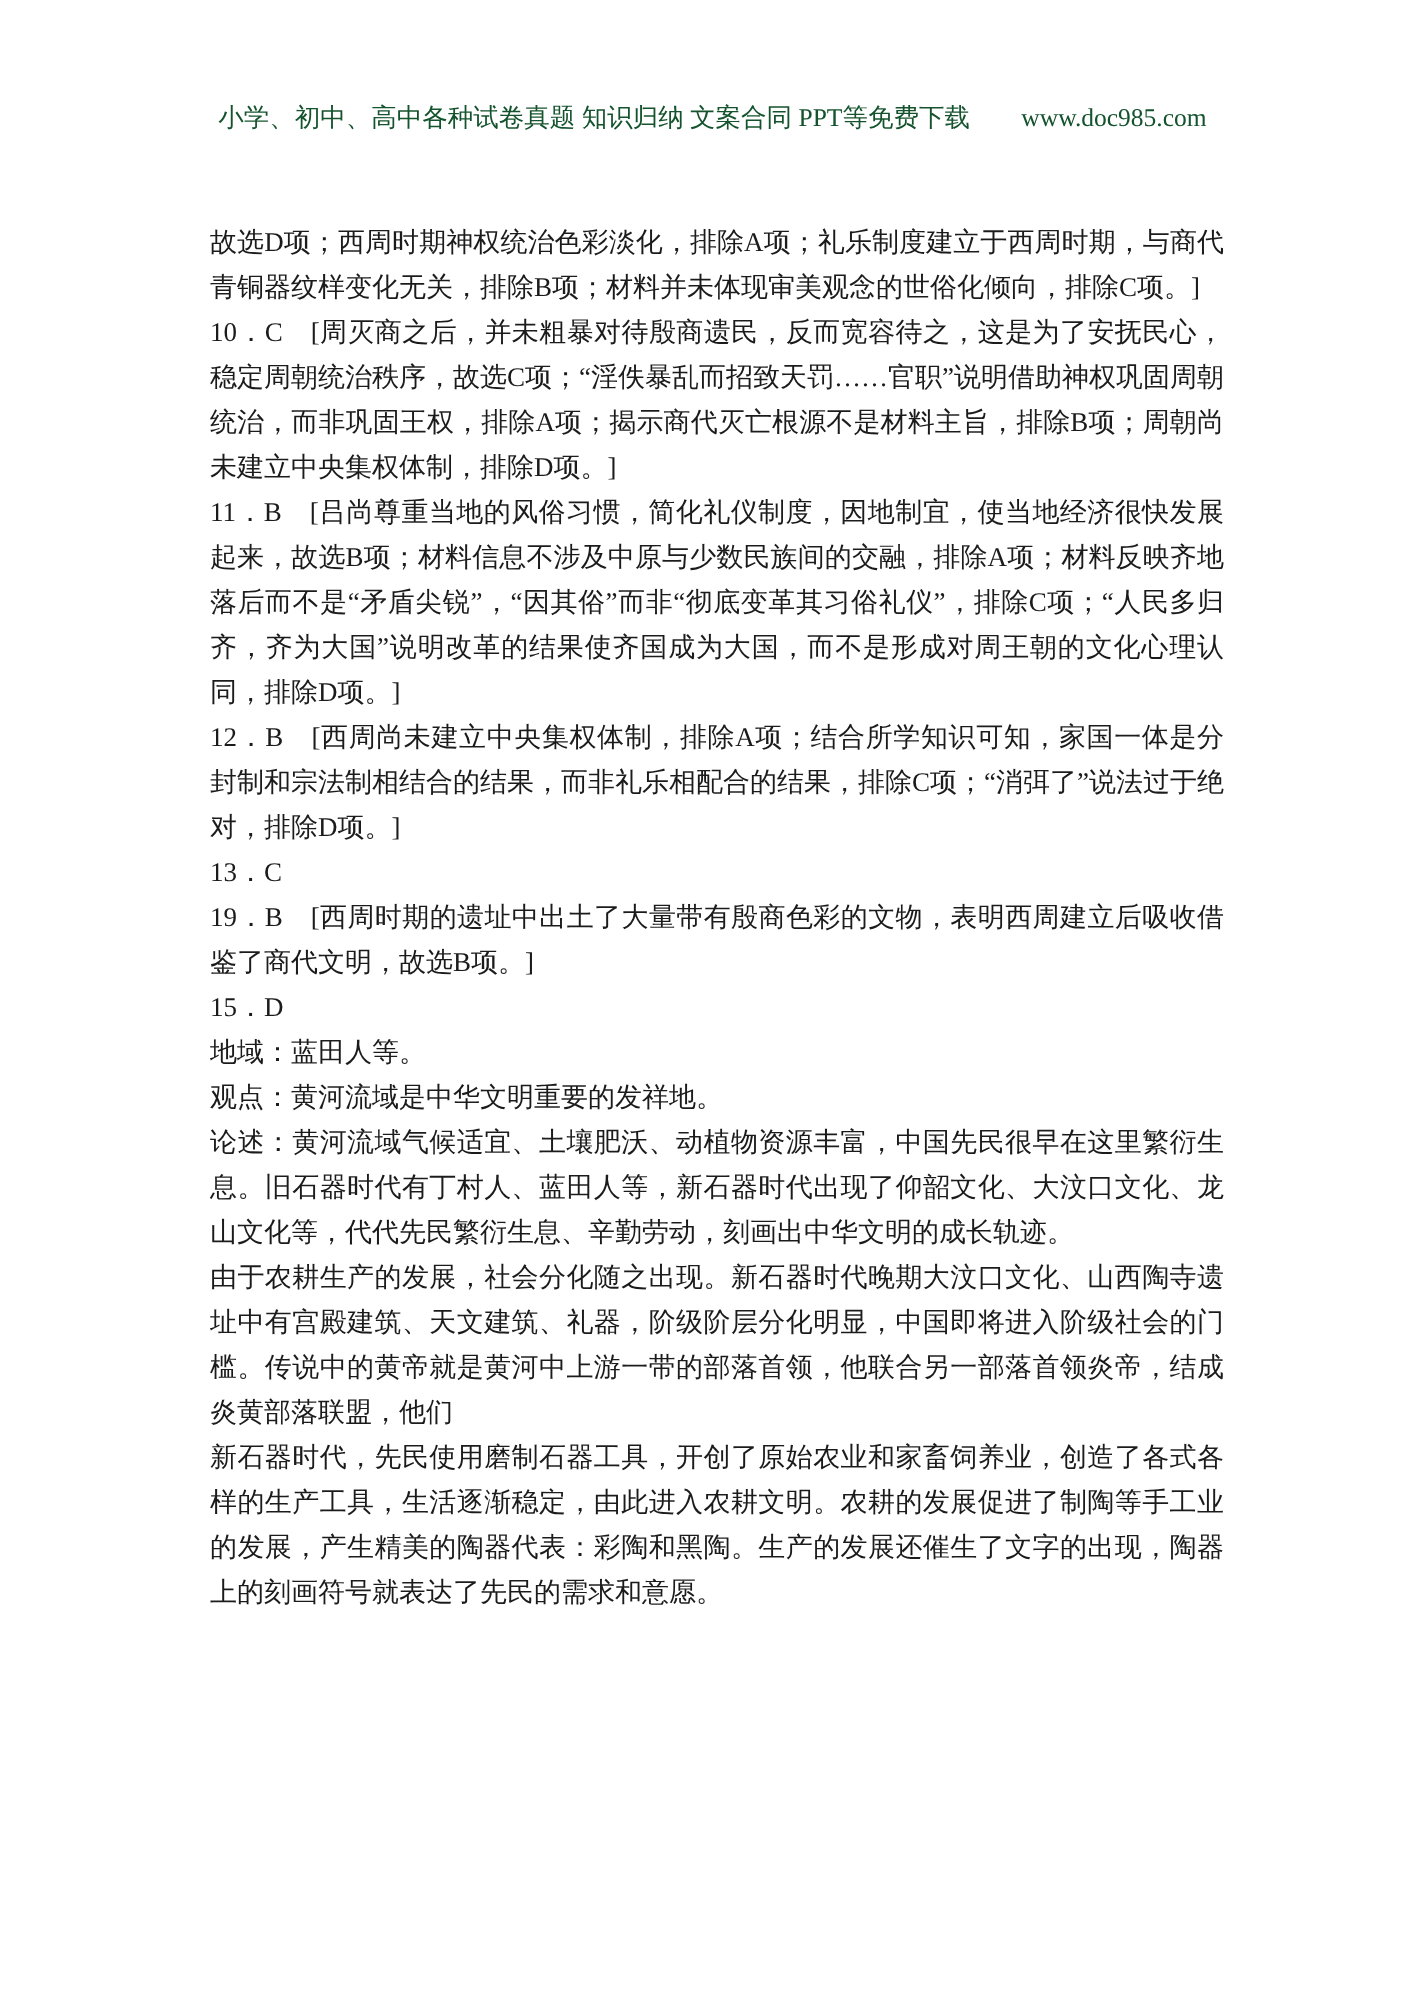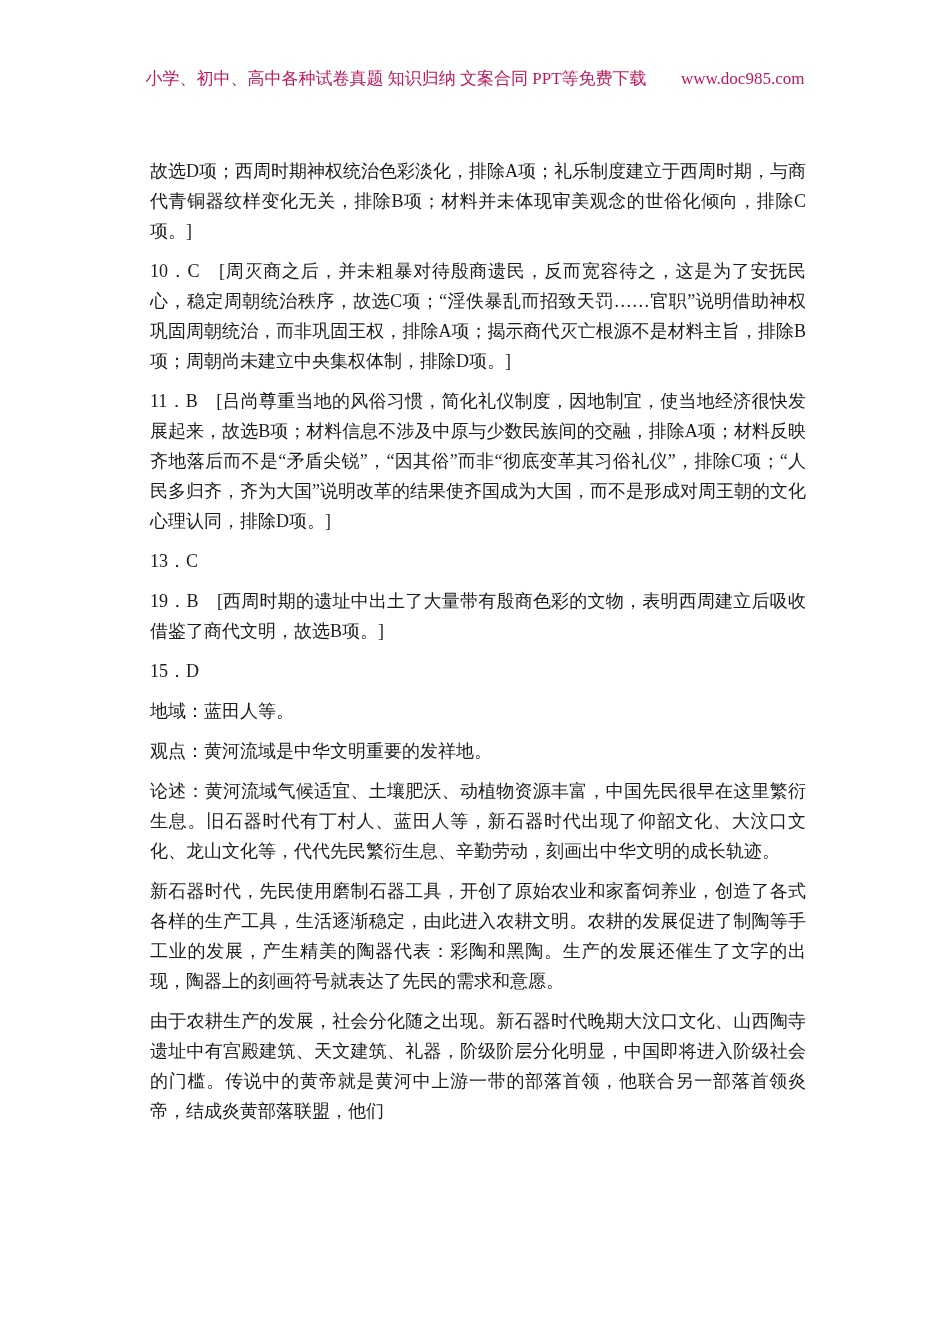--- a/index.html
+++ b/index.html
@@ -20,61 +20,62 @@
     }
     .page-header {
       position: absolute;
       top: 68px;
       left: 0;
       width: 100%;
       text-align: center;
       font-size: 17px;
       line-height: 22px;
       white-space: nowrap;
-      color: #be185d;
+      color: #14532d;
     }
     .page-header .site-url {
       display: inline-block;
       margin-left: 30px;
     }
     .doc-body {
       position: absolute;
       top: 146px;
       left: 140px;
       width: 676px;
       font-size: 18px;
       line-height: 30px;
       text-align: justify;
       text-align-last: left;
       color: #1b1b1b;
     }
     .para {
-      margin: 10px;
+      margin: 0;
       padding: 0;
       text-indent: 0;
     }
   </style>
 </head>
 <body>
 
 <div class="page">
 
   <div class="page-header">
     <span class="site-notice">小学、初中、高中各种试卷真题 知识归纳 文案合同 PPT等免费下载</span>
     <span class="site-url">www.doc985.com</span>
   </div>
 
   <div class="doc-body">
 
   <p class="para">故选D项；西周时期神权统治色彩淡化，排除A项；礼乐制度建立于西周时期，与商代青铜器纹样变化无关，排除B项；材料并未体现审美观念的世俗化倾向，排除C项。]</p>
       <p class="para">10．C　[周灭商之后，并未粗暴对待殷商遗民，反而宽容待之，这是为了安抚民心，稳定周朝统治秩序，故选C项；“淫佚暴乱而招致天罚……官职”说明借助神权巩固周朝统治，而非巩固王权，排除A项；揭示商代灭亡根源不是材料主旨，排除B项；周朝尚未建立中央集权体制，排除D项。]</p>
       <p class="para">11．B　[吕尚尊重当地的风俗习惯，简化礼仪制度，因地制宜，使当地经济很快发展起来，故选B项；材料信息不涉及中原与少数民族间的交融，排除A项；材料反映齐地落后而不是“矛盾尖锐”，“因其俗”而非“彻底变革其习俗礼仪”，排除C项；“人民多归齐，齐为大国”说明改革的结果使齐国成为大国，而不是形成对周王朝的文化心理认同，排除D项。]</p>
+      <p class="para">12．B　[西周尚未建立中央集权体制，排除A项；结合所学知识可知，家国一体是分封制和宗法制相结合的结果，而非礼乐相配合的结果，排除C项；“消弭了”说法过于绝对，排除D项。]</p>
       <p class="para">13．C</p>
       <p class="para">19．B　[西周时期的遗址中出土了大量带有殷商色彩的文物，表明西周建立后吸收借鉴了商代文明，故选B项。]</p>
       <p class="para">15．D</p>
       <p class="para">地域：蓝田人等。</p>
       <p class="para">观点：黄河流域是中华文明重要的发祥地。</p>
       <p class="para">论述：黄河流域气候适宜、土壤肥沃、动植物资源丰富，中国先民很早在这里繁衍生息。旧石器时代有丁村人、蓝田人等，新石器时代出现了仰韶文化、大汶口文化、龙山文化等，代代先民繁衍生息、辛勤劳动，刻画出中华文明的成长轨迹。</p>
+      <p class="para">由于农耕生产的发展，社会分化随之出现。新石器时代晚期大汶口文化、山西陶寺遗址中有宫殿建筑、天文建筑、礼器，阶级阶层分化明显，中国即将进入阶级社会的门槛。传说中的黄帝就是黄河中上游一带的部落首领，他联合另一部落首领炎帝，结成炎黄部落联盟，他们</p>
       <p class="para">新石器时代，先民使用磨制石器工具，开创了原始农业和家畜饲养业，创造了各式各样的生产工具，生活逐渐稳定，由此进入农耕文明。农耕的发展促进了制陶等手工业的发展，产生精美的陶器代表：彩陶和黑陶。生产的发展还催生了文字的出现，陶器上的刻画符号就表达了先民的需求和意愿。</p>
-      <p class="para">由于农耕生产的发展，社会分化随之出现。新石器时代晚期大汶口文化、山西陶寺遗址中有宫殿建筑、天文建筑、礼器，阶级阶层分化明显，中国即将进入阶级社会的门槛。传说中的黄帝就是黄河中上游一带的部落首领，他联合另一部落首领炎帝，结成炎黄部落联盟，他们</p>
     </div>
 
 </div>
 
 </body></html>

